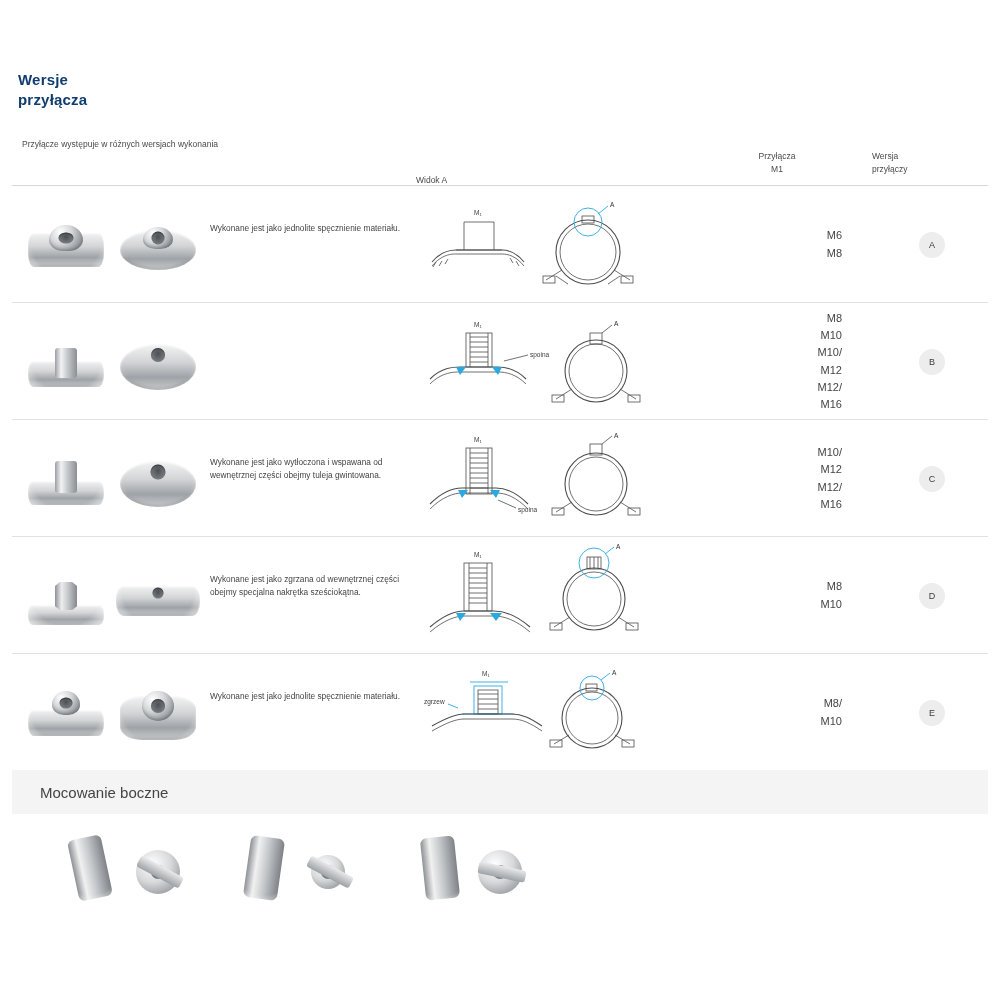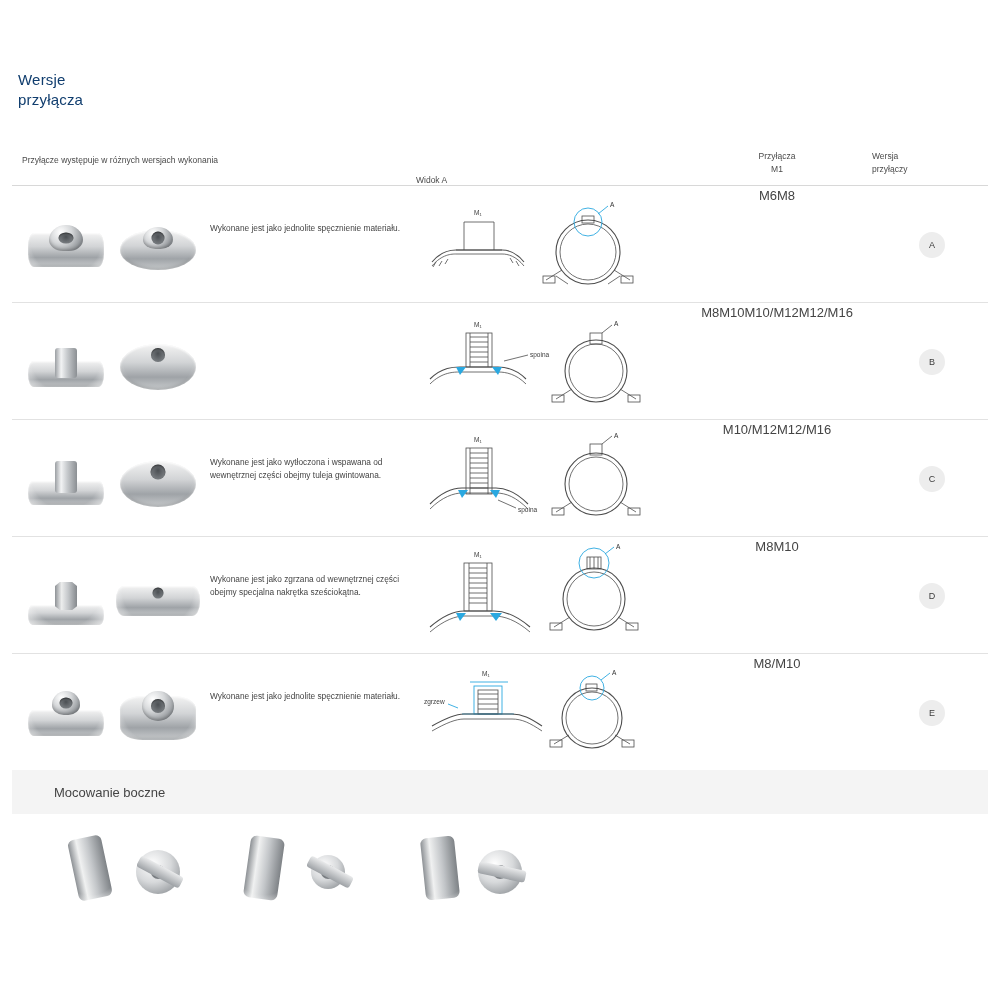--- a/index.html
+++ b/index.html
@@ -14,21 +14,21 @@
     position: relative;
     width: 1000px; height: 1000px;
     overflow: hidden;
   }
 
   
   .title {
     position: absolute;
     left: 18px; top: 70px;
     font-size: 15px;
-    font-weight: normal;
+    font-weight: bold;
     color: #103d6e;
     line-height: 1.35;
     letter-spacing: 0.2px;
   }
 
   
   .table {
     position: absolute;
     left: 12px; top: 138px;
     width: 976px;
@@ -37,21 +37,21 @@
     position: relative;
     height: 48px;
     border-bottom: 1px solid #d8d8d8;
   }
   .hdr .cell {
     position: absolute;
     font-size: 8.5px;
     color: #4a4a4a;
     line-height: 1.5;
   }
-  .hdr .c-desc { left: 10px; top: 16px; }
+  .hdr .c-desc { left: 10px; top: 0; }
   .hdr .c-widok { left: 404px; top: 12px; margin-top: 24px; }
   .hdr .c-m1 { left: 700px; top: 12px; width: 130px; text-align: center; }
   .hdr .c-wersja { left: 860px; top: 12px; width: 120px; text-align: left; }
 
   .row {
     position: relative;
     height: 117px;
     border-bottom: 1px solid #e2e2e2;
   }
   .row .photos {
@@ -69,23 +69,23 @@
   }
   .row .drawing {
     position: absolute;
     left: 400px; top: 6px;
     width: 260px; height: 106px;
   }
   .row .m1 {
     position: absolute;
     left: 700px; top: 0;
     width: 130px; height: 117px;
-    display: flex; 
-    align-items: flex-start; justify-content: center;
-    font-size: 13px; line-height: 1.55; color: #444;
+    display: flex; flex-direction: column;
+    align-items: flex-end; justify-content: center;
+    font-size: 11px; line-height: 1.55; color: #444;
   }
   .row .wersja {
     position: absolute;
     left: 860px; top: 0;
     width: 120px; height: 117px;
     display: flex; align-items: center; justify-content: center;
   }
   .badge {
     width: 26px; height: 26px;
     border-radius: 50%;
@@ -149,22 +149,22 @@
 
   
   .band {
     position: absolute;
     left: 12px; top: 770px;
     width: 976px; height: 44px;
     background: #f4f4f4;
     display: flex; align-items: center;
   }
   .band span {
-    margin-left: 24px;
-    font-size: 13px;
+    margin-left: 10px;
+    font-size: 15px;
     color: #444;
     padding-left: 18px;
   }
   .bottom-photos {
     position: absolute;
     left: 12px; top: 820px;
     width: 976px; height: 110px;
   }
   .bp {
     position: absolute;

